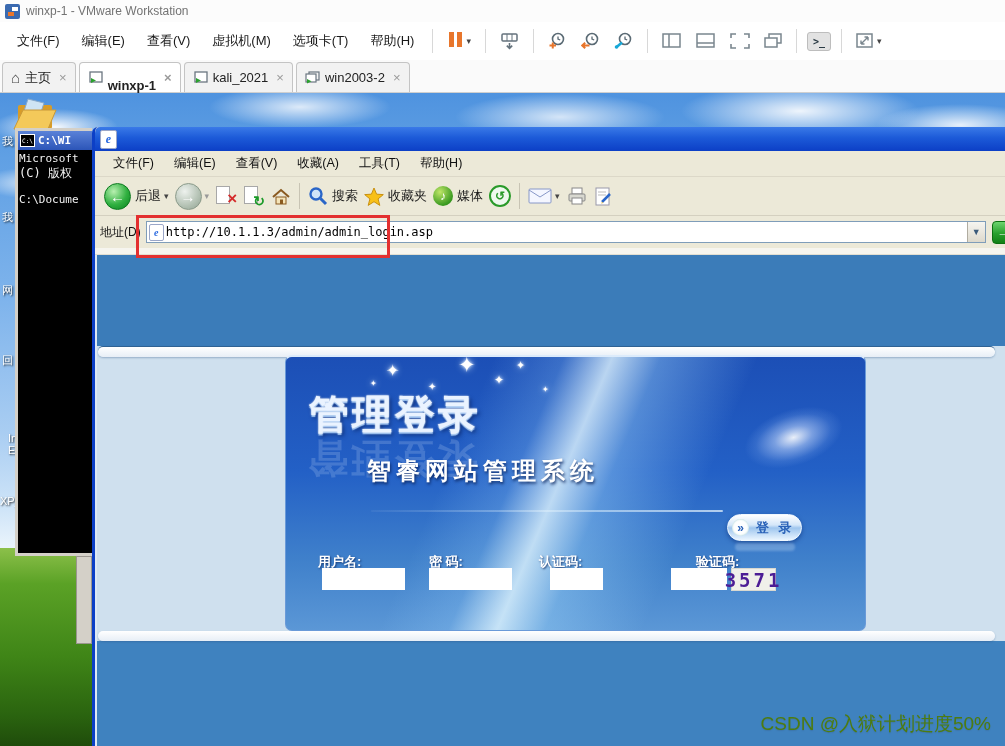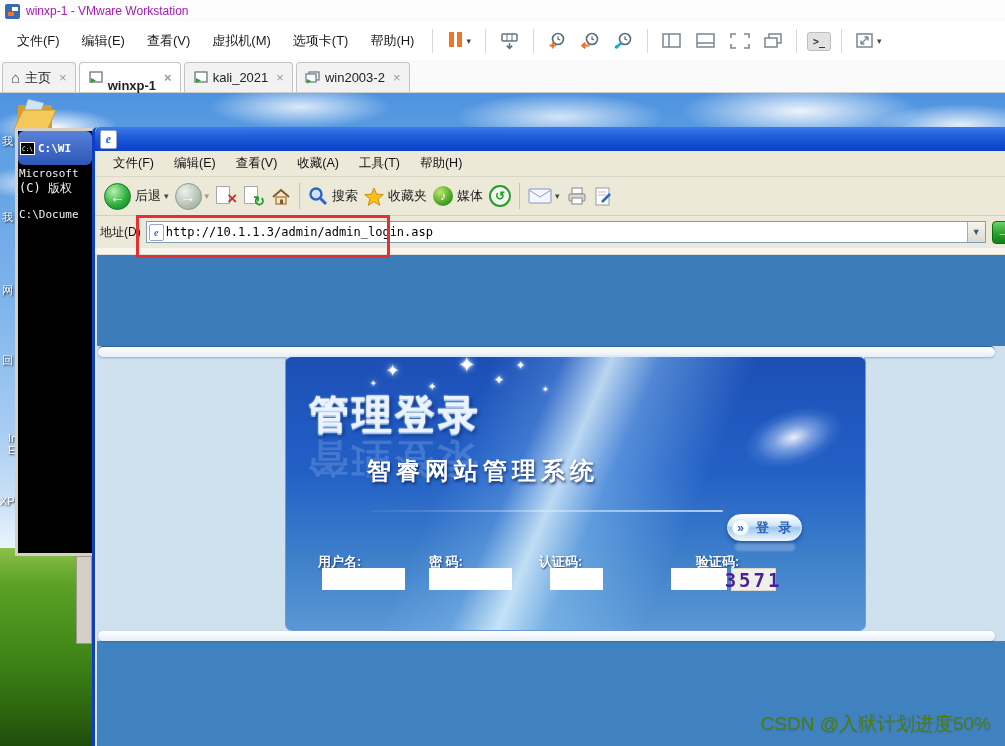--- a/index.html
+++ b/index.html
@@ -3,21 +3,21 @@
 <meta charset="utf-8">
 <style>
   html,body{margin:0;padding:0;}
   body{width:1005px;height:746px;position:relative;overflow:hidden;background:#fff;
        font-family:"Liberation Sans",sans-serif;-webkit-user-select:none;user-select:none;}
   .stage{position:absolute;left:0;top:0;width:1005px;height:746px;overflow:hidden;}
 
   
   .vmtitle{position:absolute;left:0;top:0;width:100%;height:22px;background:#fcfcfc;
            display:flex;align-items:center;padding-left:5px;box-sizing:border-box;}
-  .vmtitle span{font-size:12px;color:#a21caf;margin-left:6px;}
+  .vmtitle span{font-size:12px;color:#737373;margin-left:6px;}
   .vmmenu{position:absolute;left:0;top:22px;width:100%;height:38px;background:#ffffff;
           display:flex;align-items:center;padding-left:6px;box-sizing:border-box;}
   .mi{font-size:13px;color:#1a1a1a;padding:0 11px;cursor:default;}
   .tsep{width:1px;height:24px;background:#d8d8d8;margin:0 7px;}
   .tbtn{display:flex;align-items:center;justify-content:center;padding:2px 4px;margin:0 3px;}
   .caret{font-size:9px;color:#444;margin-left:3px;}
   .pausebars i{display:inline-block;width:5px;height:15px;background:#e8762c;margin:0 1.5px;}
   .termbtn{background:#e2e2e2;border:1px solid #bdbdbd;border-radius:3px;
            font-family:"DejaVu Sans Mono",monospace;font-size:10px;font-weight:bold;color:#2a3a44;
            padding:3px 5px;}
@@ -41,22 +41,22 @@
       radial-gradient(ellipse 150px 34px at 560px 24px,rgba(255,255,255,.75),transparent 70%),
       radial-gradient(ellipse 170px 40px at 800px 18px,rgba(255,255,255,.9),transparent 70%),
       radial-gradient(ellipse 120px 30px at 960px 32px,rgba(255,255,255,.85),transparent 70%);}
   .grass{position:absolute;left:0;top:455px;width:92px;height:198px;
          background:linear-gradient(180deg,#8cc04a 0%,#5ba226 18%,#3f8517 55%,#2a630f 85%,#1f4c0b 100%);}
   .dlabel{position:absolute;color:#fff;font-size:11px;text-shadow:1px 1px 2px rgba(0,0,0,.85);white-space:nowrap;}
 
   
   .cmd{position:absolute;left:15px;top:35px;width:77px;height:428px;background:#000;
        border:3px solid #d4d0c8;border-right:none;box-sizing:border-box;}
-  .cmdtitle{height:34px;background:linear-gradient(180deg,#5a82d8,#2c55b8);display:flex;align-items:center;
-            padding-left:2px;overflow:hidden;border-radius:6px;}
+  .cmdtitle{height:19px;background:linear-gradient(180deg,#5a82d8,#2c55b8);display:flex;align-items:center;
+            padding-left:2px;overflow:hidden;}
   .cmdico{width:13px;height:11px;background:#000;border:1px solid #fff;color:#fff;font-size:6px;
           font-family:"DejaVu Sans Mono",monospace;display:flex;align-items:center;justify-content:center;flex:none;}
   .cmdtitle b{color:#fff;font-family:"DejaVu Sans Mono",monospace;font-size:11px;margin-left:3px;white-space:nowrap;}
   .cmdbody{padding:2px 1px;font-family:"DejaVu Sans Mono",monospace;font-size:11px;color:#f2f2f2;
            white-space:nowrap;overflow:hidden;line-height:14px;}
   .cmdbody .cjk{font-size:12px;}
   .cmdbody .gap{height:13px;}
   .frag{position:absolute;left:76px;top:463px;width:16px;height:88px;background:#d4d0c8;
         border:1px solid #9a968e;box-sizing:border-box;}
 

